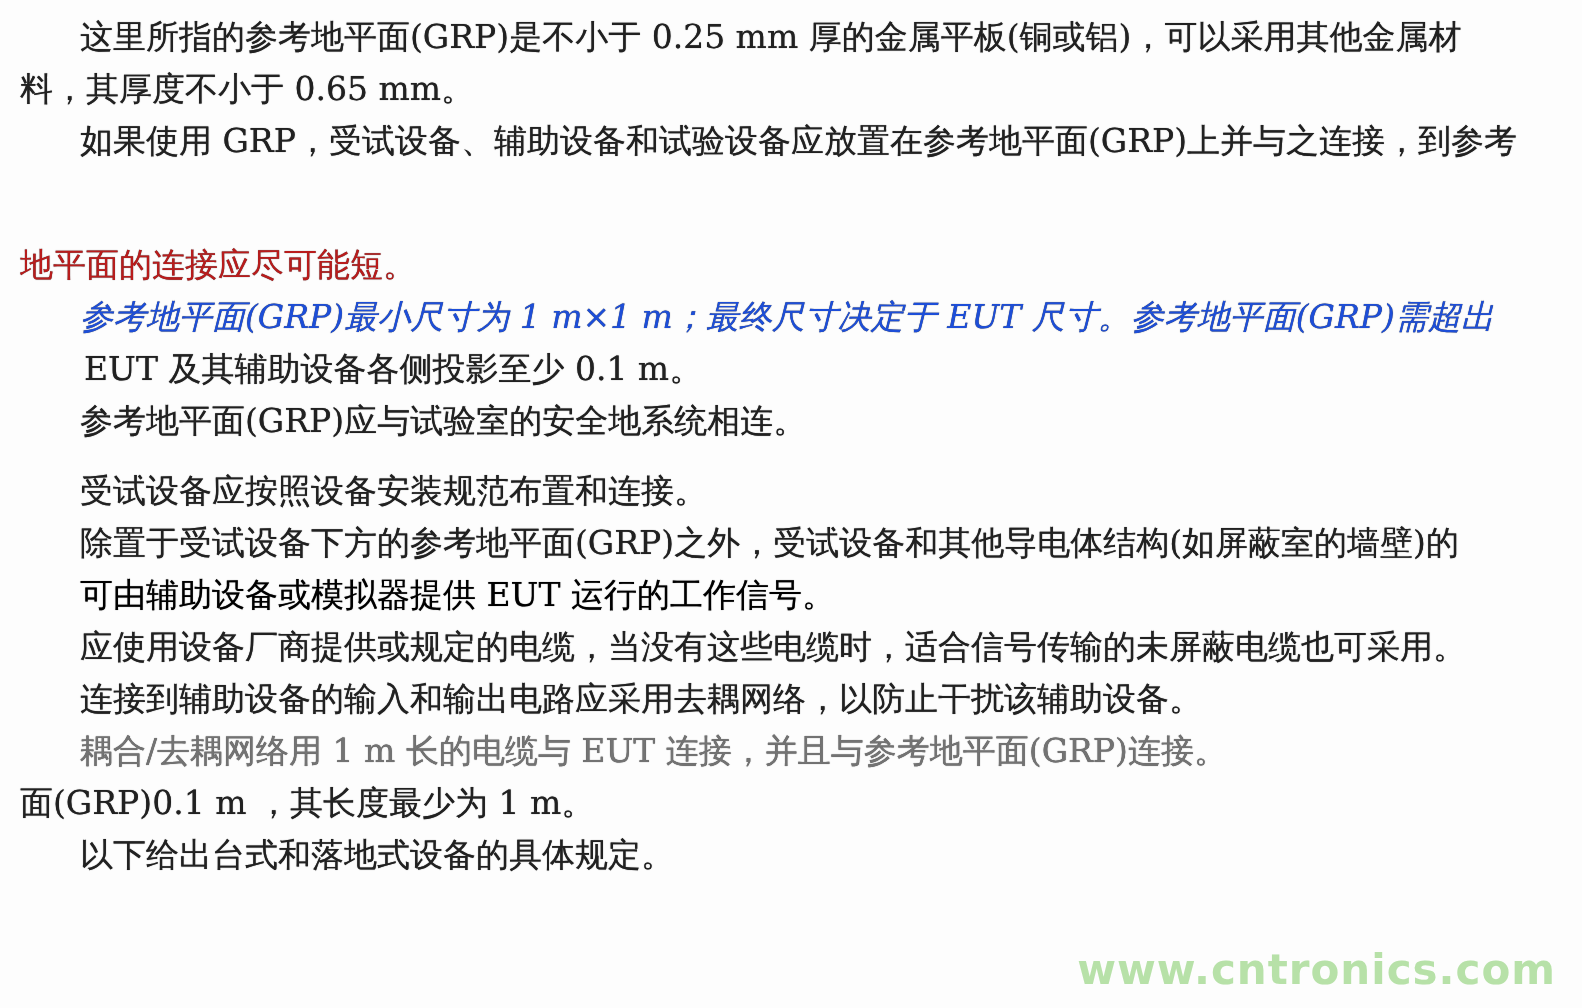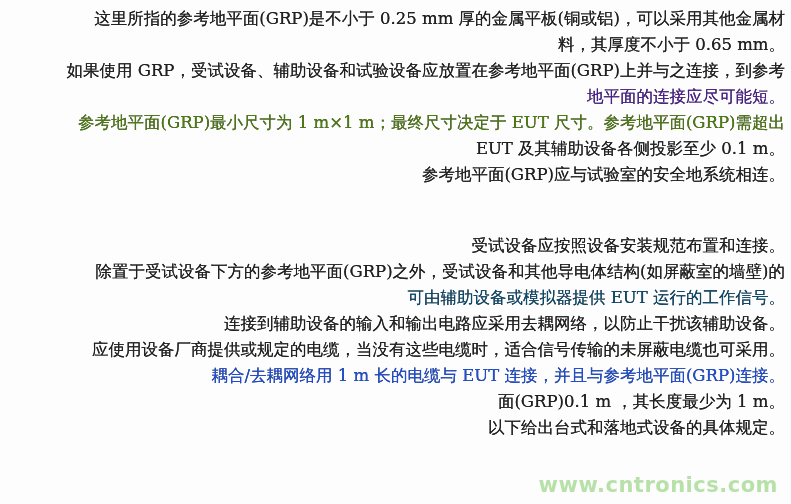--- a/index.html
+++ b/index.html
@@ -13,21 +13,20 @@
     font-family: "DejaVu Serif", "Liberation Serif", serif;
   }
   .page {
     position: absolute;
     left: 0;
     top: 0;
     width: 791px;
     height: 504px;
     background: #fdfdfd;
     overflow: hidden;
-    text-align: right;
   }
   .text-block {
     position: absolute;
     left: 10px;
     width: 775px;
   }
   .block1 { top: 6px; }
   .block2 { top: 233px; }
   .line {
     height: 26px;
@@ -52,29 +51,29 @@
   }
 </style>
 </head>
 <body>
 
 <div class="page" style="background: rgb(253, 253, 253);">
   <div class="text-block block1" id="block1">
       <div class="line indent" style="color: rgb(33, 33, 33);">这里所指的参考地平面(GRP)是不小于 0.25 mm 厚的金属平板(铜或铝)，可以采用其他金属材</div>
       <div class="line" style="color: rgb(33, 33, 33);">料，其厚度不小于 0.65 mm。</div>
       <div class="line indent" style="color: rgb(33, 33, 33);">如果使用 GRP，受试设备、辅助设备和试验设备应放置在参考地平面(GRP)上并与之连接，到参考</div>
-      <div class="line" style="color: #4c1d95;">地平面的连接应尽可能短。</div>
-      <div class="line indent" style="color: #4d7c0f;">参考地平面(GRP)最小尺寸为 1 m×1 m；最终尺寸决定于 EUT 尺寸。参考地平面(GRP)需超出</div>
+      <div class="line" style="color: #b91c1c; margin-top: 36px;">地平面的连接应尽可能短。</div>
+      <div class="line indent" style="color: #1d4ed8; font-style: italic;">参考地平面(GRP)最小尺寸为 1 m×1 m；最终尺寸决定于 EUT 尺寸。参考地平面(GRP)需超出</div>
       <div class="line" style="color: rgb(33, 33, 33); margin-left: 32px;">EUT 及其辅助设备各侧投影至少 0.1 m。</div>
       <div class="line indent" style="color: rgb(33, 33, 33);">参考地平面(GRP)应与试验室的安全地系统相连。</div>
     </div>
   <div class="text-block block2" id="block2">
       <div class="line indent" style="color: rgb(33, 33, 33);">受试设备应按照设备安装规范布置和连接。</div>
       <div class="line indent" style="color: rgb(33, 33, 33);">除置于受试设备下方的参考地平面(GRP)之外，受试设备和其他导电体结构(如屏蔽室的墙壁)的</div>
-      <div class="line indent" style="color: #0c4a6e;">可由辅助设备或模拟器提供 EUT 运行的工作信号。</div>
+      <div class="line indent" style="color: #000000;">可由辅助设备或模拟器提供 EUT 运行的工作信号。</div>
+      <div class="line indent" style="color: rgb(33, 33, 33);">应使用设备厂商提供或规定的电缆，当没有这些电缆时，适合信号传输的未屏蔽电缆也可采用。</div>
       <div class="line indent" style="color: rgb(33, 33, 33);">连接到辅助设备的输入和输出电路应采用去耦网络，以防止干扰该辅助设备。</div>
-      <div class="line indent" style="color: rgb(33, 33, 33);">应使用设备厂商提供或规定的电缆，当没有这些电缆时，适合信号传输的未屏蔽电缆也可采用。</div>
-      <div class="line indent" style="color: #1d4ed8;">耦合/去耦网络用 1 m 长的电缆与 EUT 连接，并且与参考地平面(GRP)连接。</div>
+      <div class="line indent" style="color: #737373;">耦合/去耦网络用 1 m 长的电缆与 EUT 连接，并且与参考地平面(GRP)连接。</div>
       <div class="line" style="color: rgb(33, 33, 33);">面(GRP)0.1 m ，其长度最少为 1 m。</div>
       <div class="line indent" style="color: rgb(33, 33, 33);">以下给出台式和落地式设备的具体规定。</div>
     </div>
   <div class="watermark" style="color: rgb(183, 225, 168);">www.cntronics.com</div>
 </div>
 
 </body></html>

